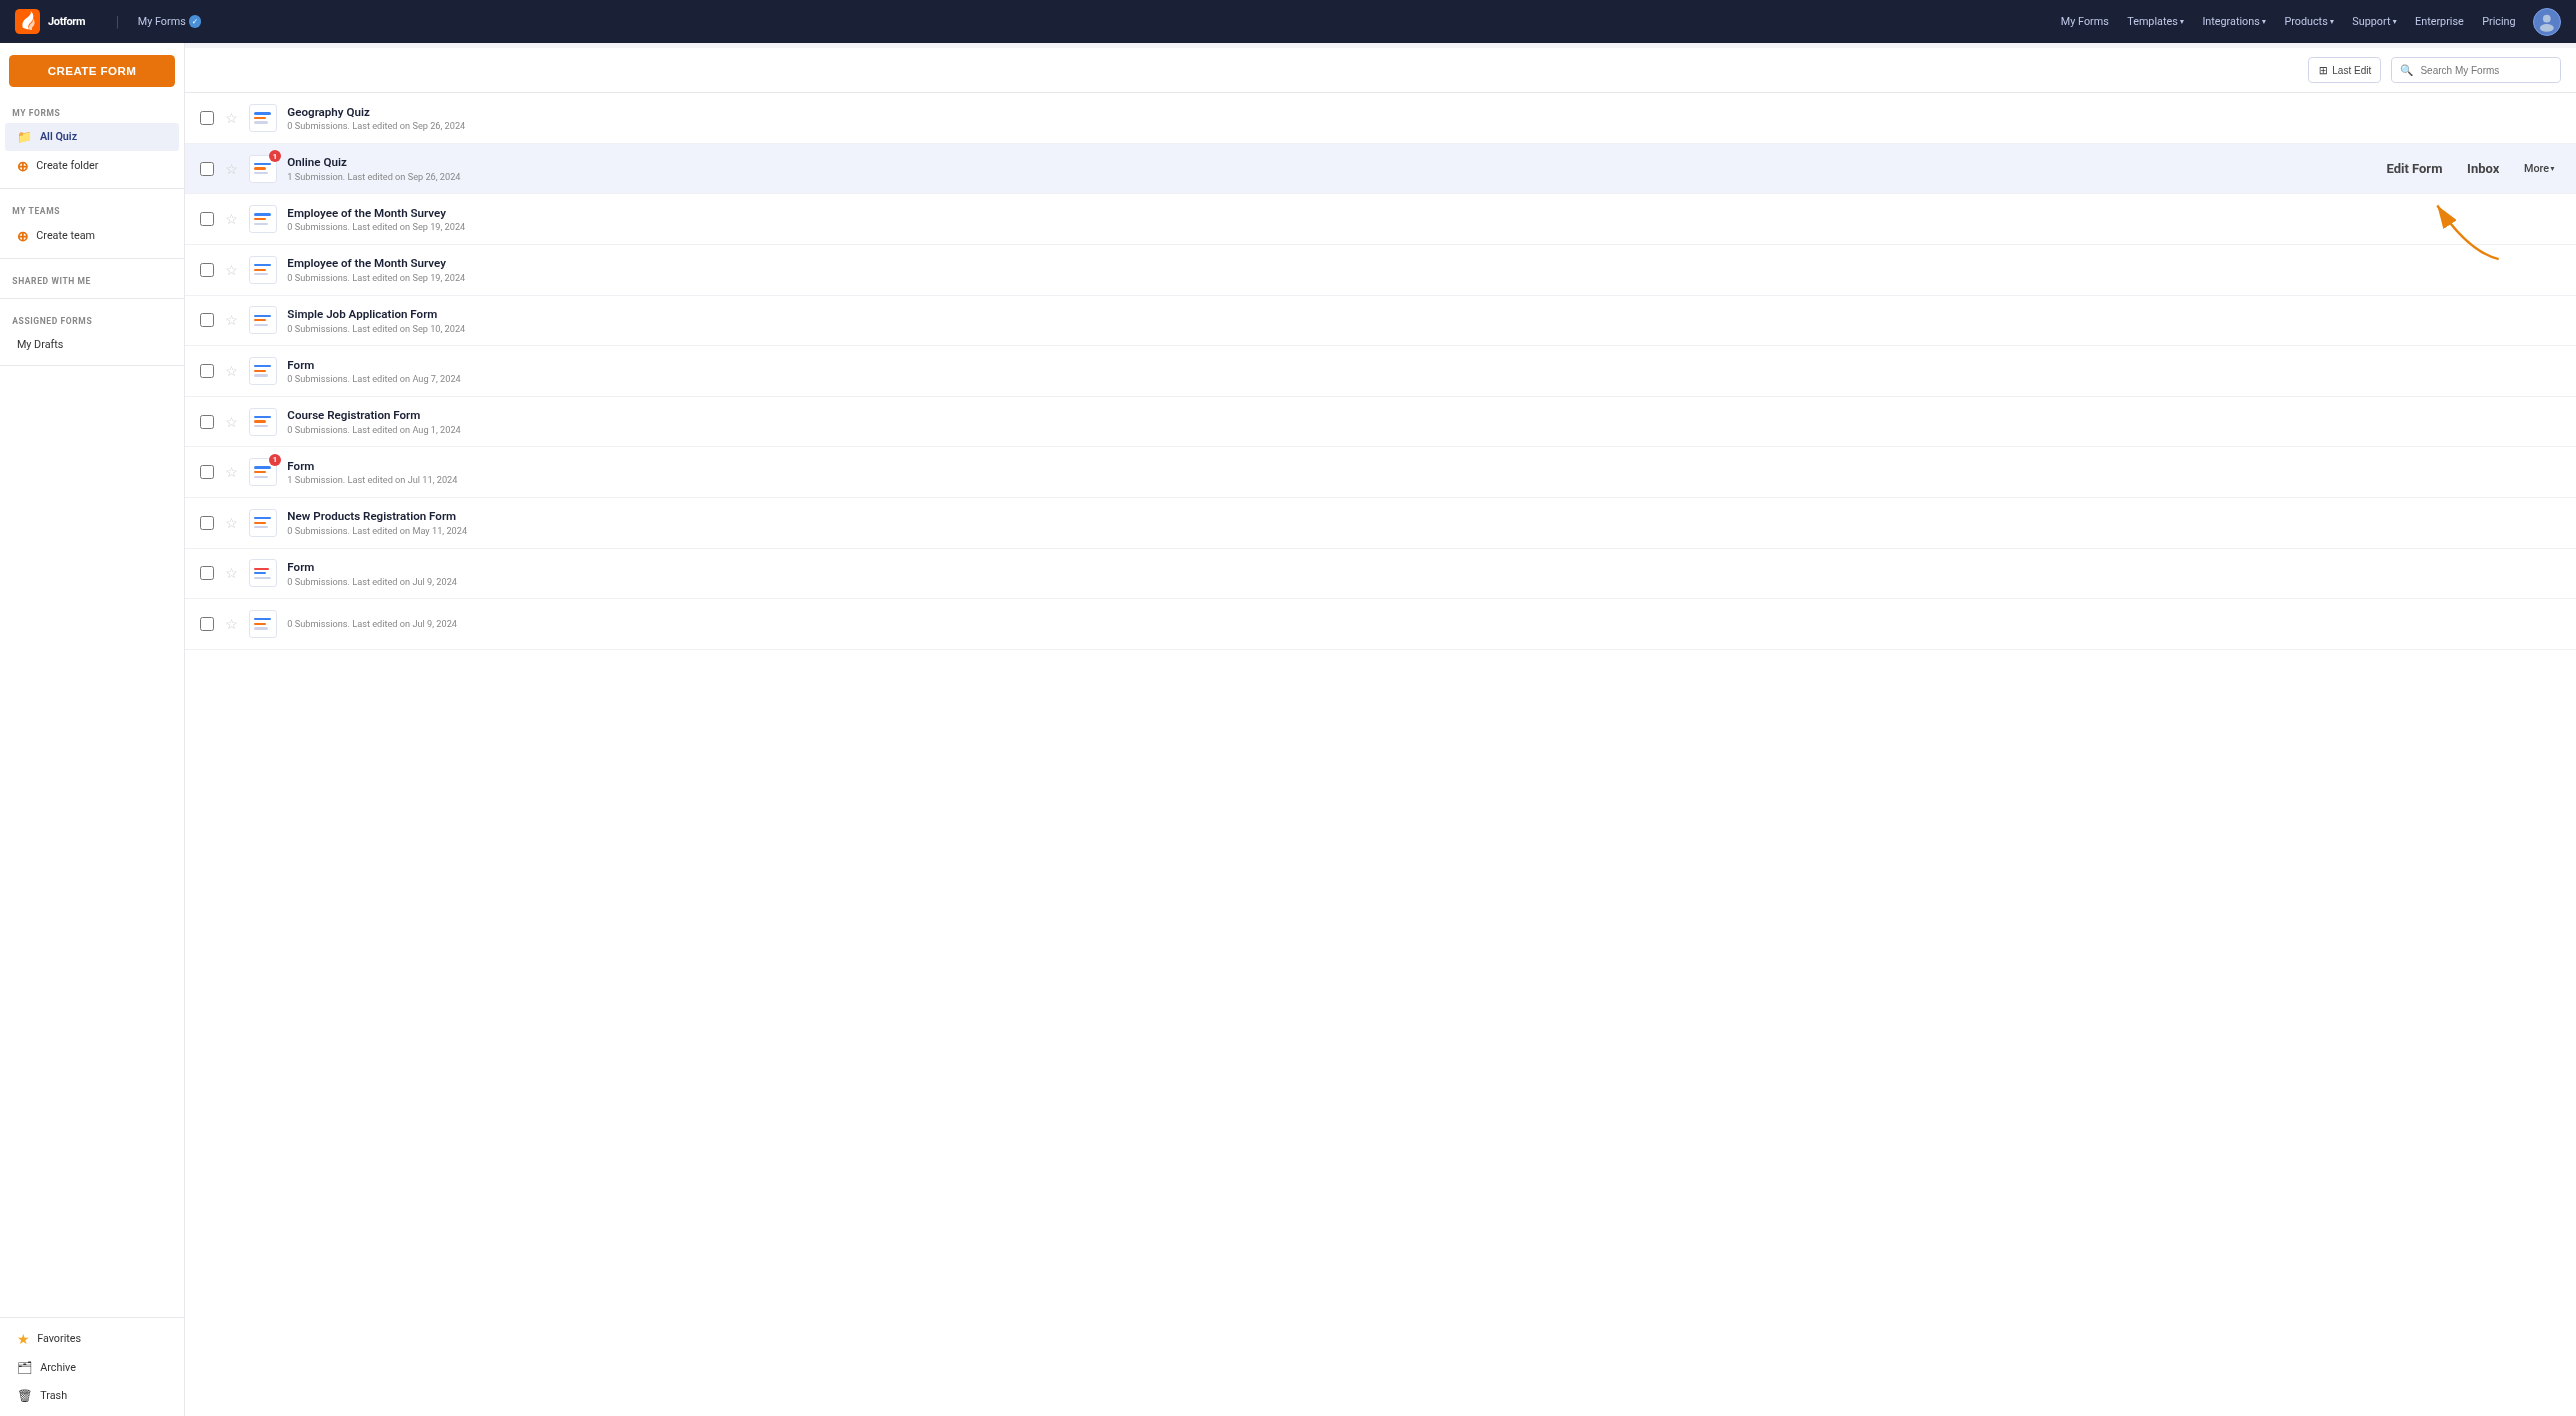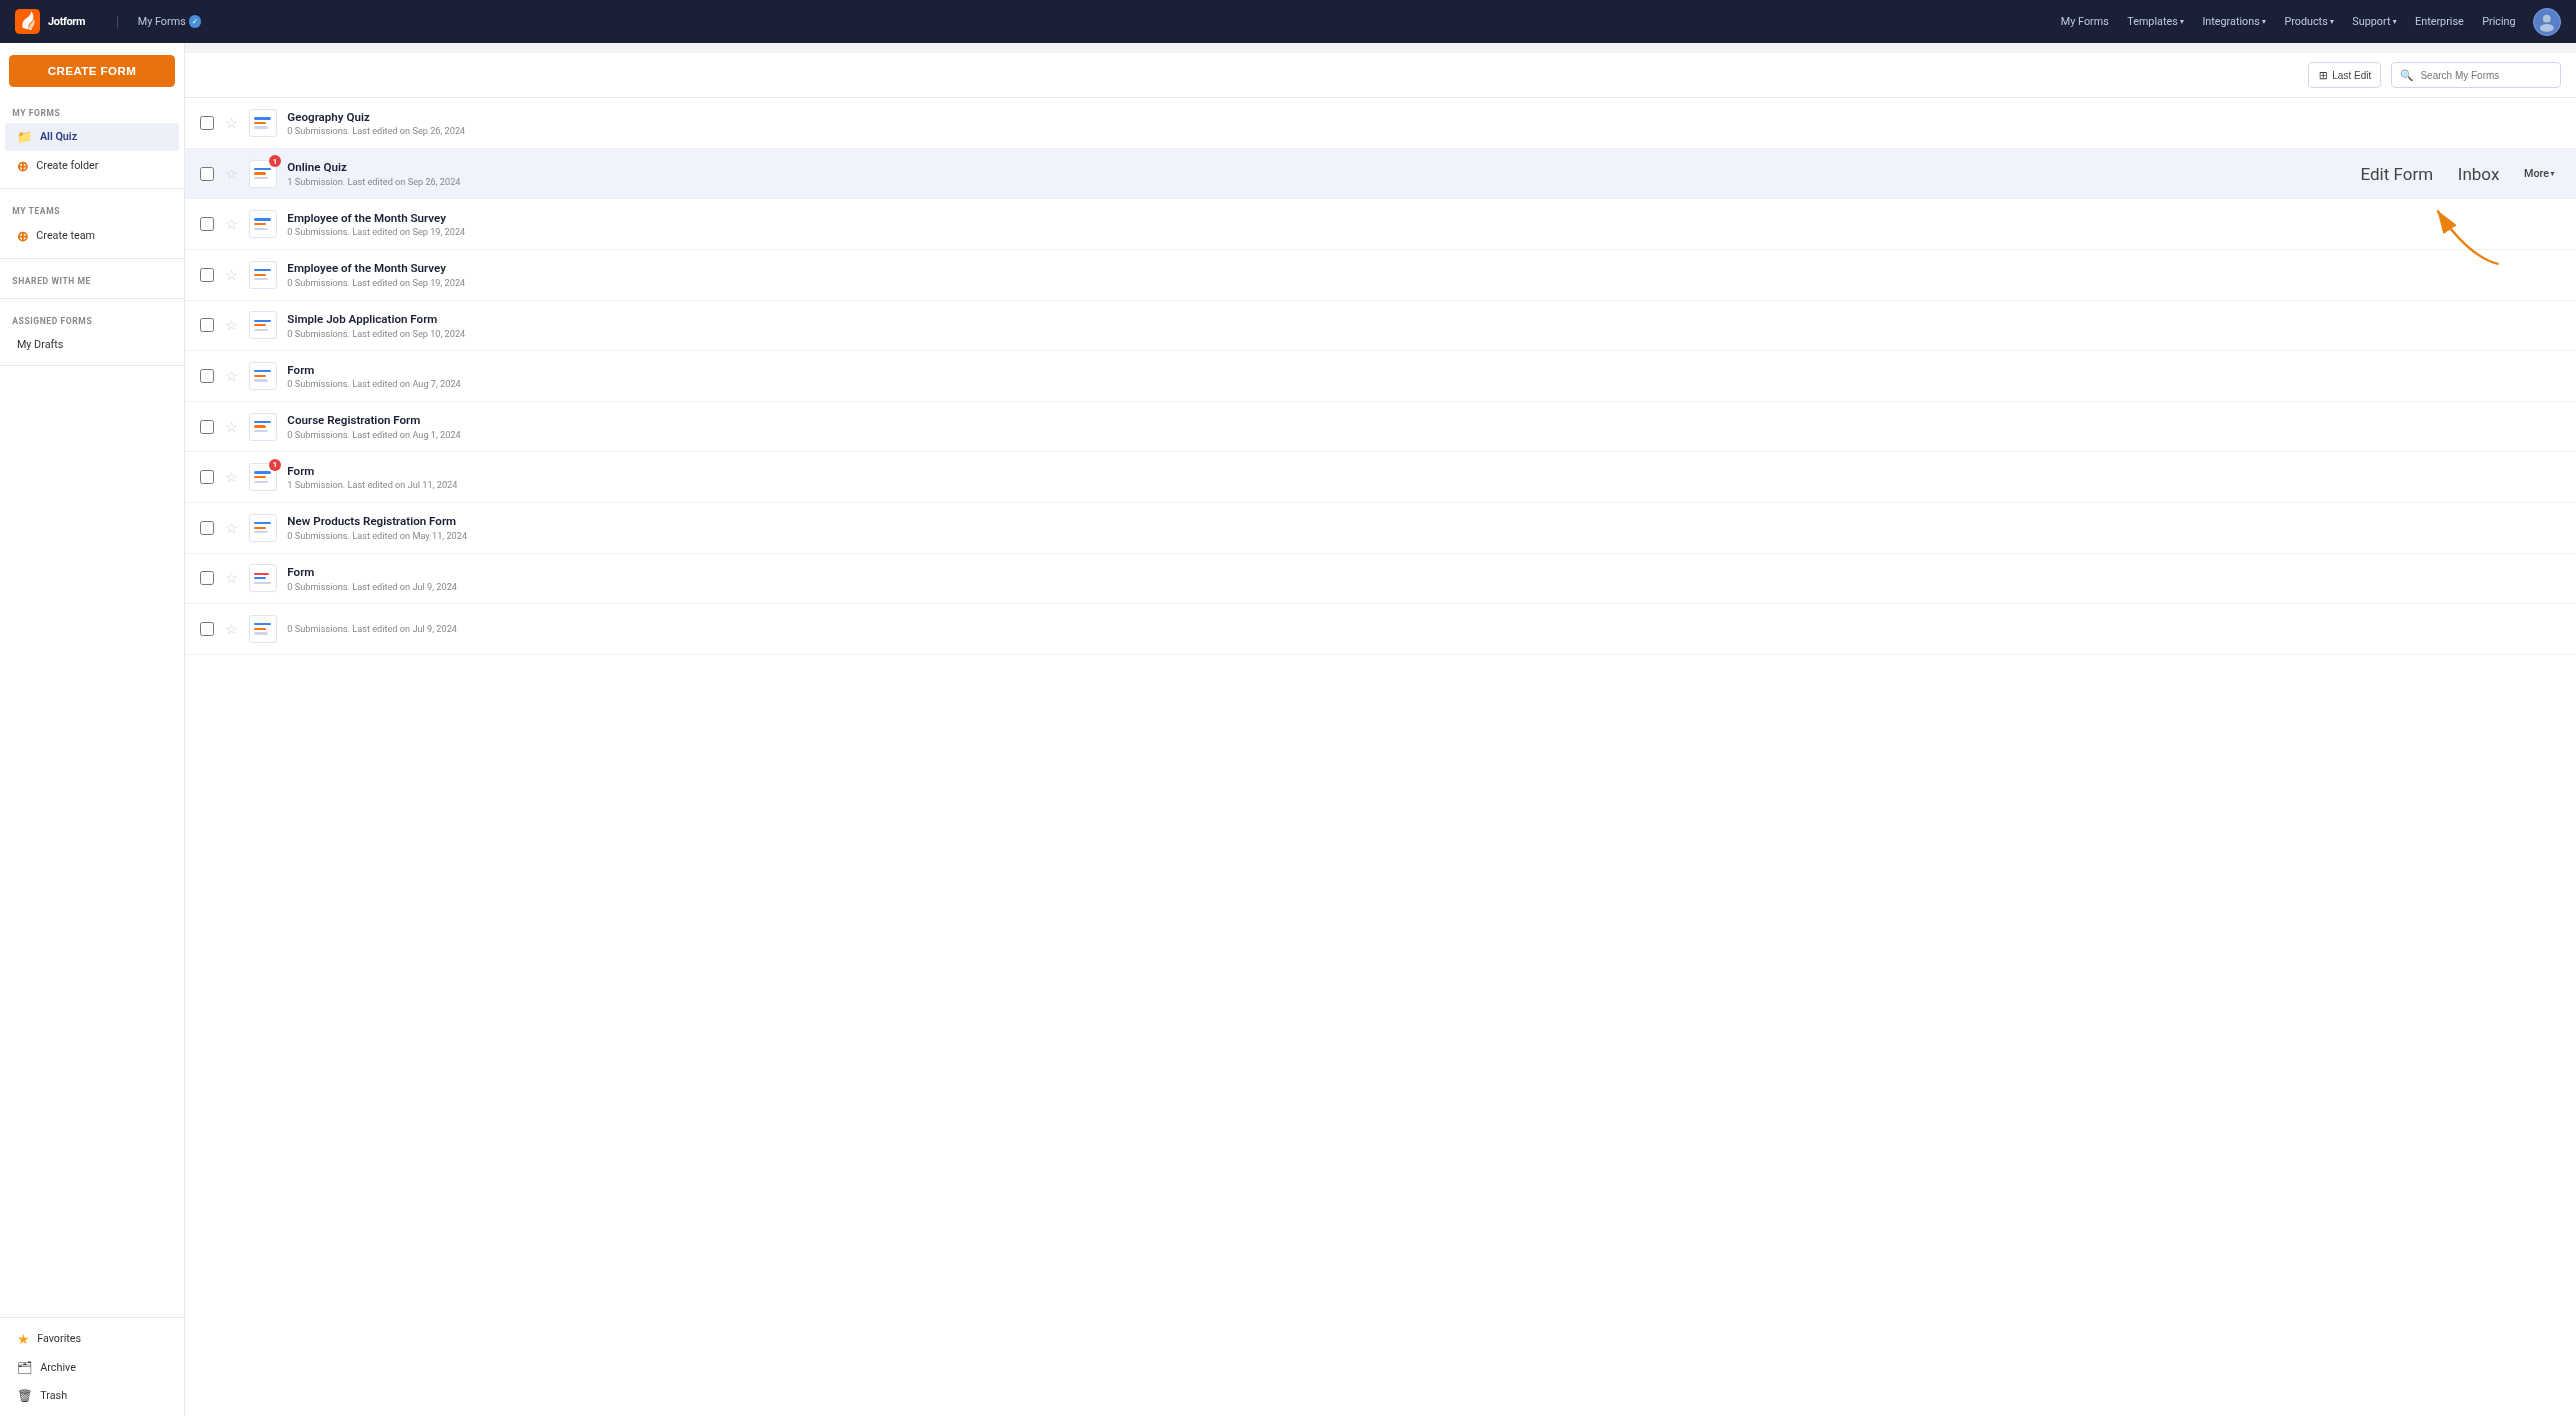--- a/index.html
+++ b/index.html
@@ -86,20 +86,21 @@
       color: #fff;
       font-size: 12.3px;
       margin-left: 6.2px;
     }
 
     
     .main-layout {
       display: flex;
       height: 100vh;
       padding-top: 53px;
+      align-items: center;
     }
 
     
     .sidebar {
       width: 185px;
       background: #fff;
       border-right: 0.8px solid #e8e8ec;
       display: flex;
       flex-direction: column;
       position: fixed;
@@ -296,26 +297,26 @@
       font-size: 9.2px;
       color: #888;
     }
     .form-actions {
       display: flex;
       align-items: center;
       gap: 12.3px;
       margin-left: auto;
     }
     .form-action-btn {
-      font-size: 17px;
+      font-size: 13px;
       color: #444;
       cursor: pointer;
       padding: 3.1px 6.2px;
       border-radius: 3.1px;
-      font-weight: 400;
+      font-weight: 700;
       white-space: nowrap;
     }
     .form-action-more {
       display: flex;
       align-items: center;
       gap: 1.5px;
       font-size: 10.8px;
       color: #444;
       cursor: pointer;
       padding: 3.1px 6.2px;

